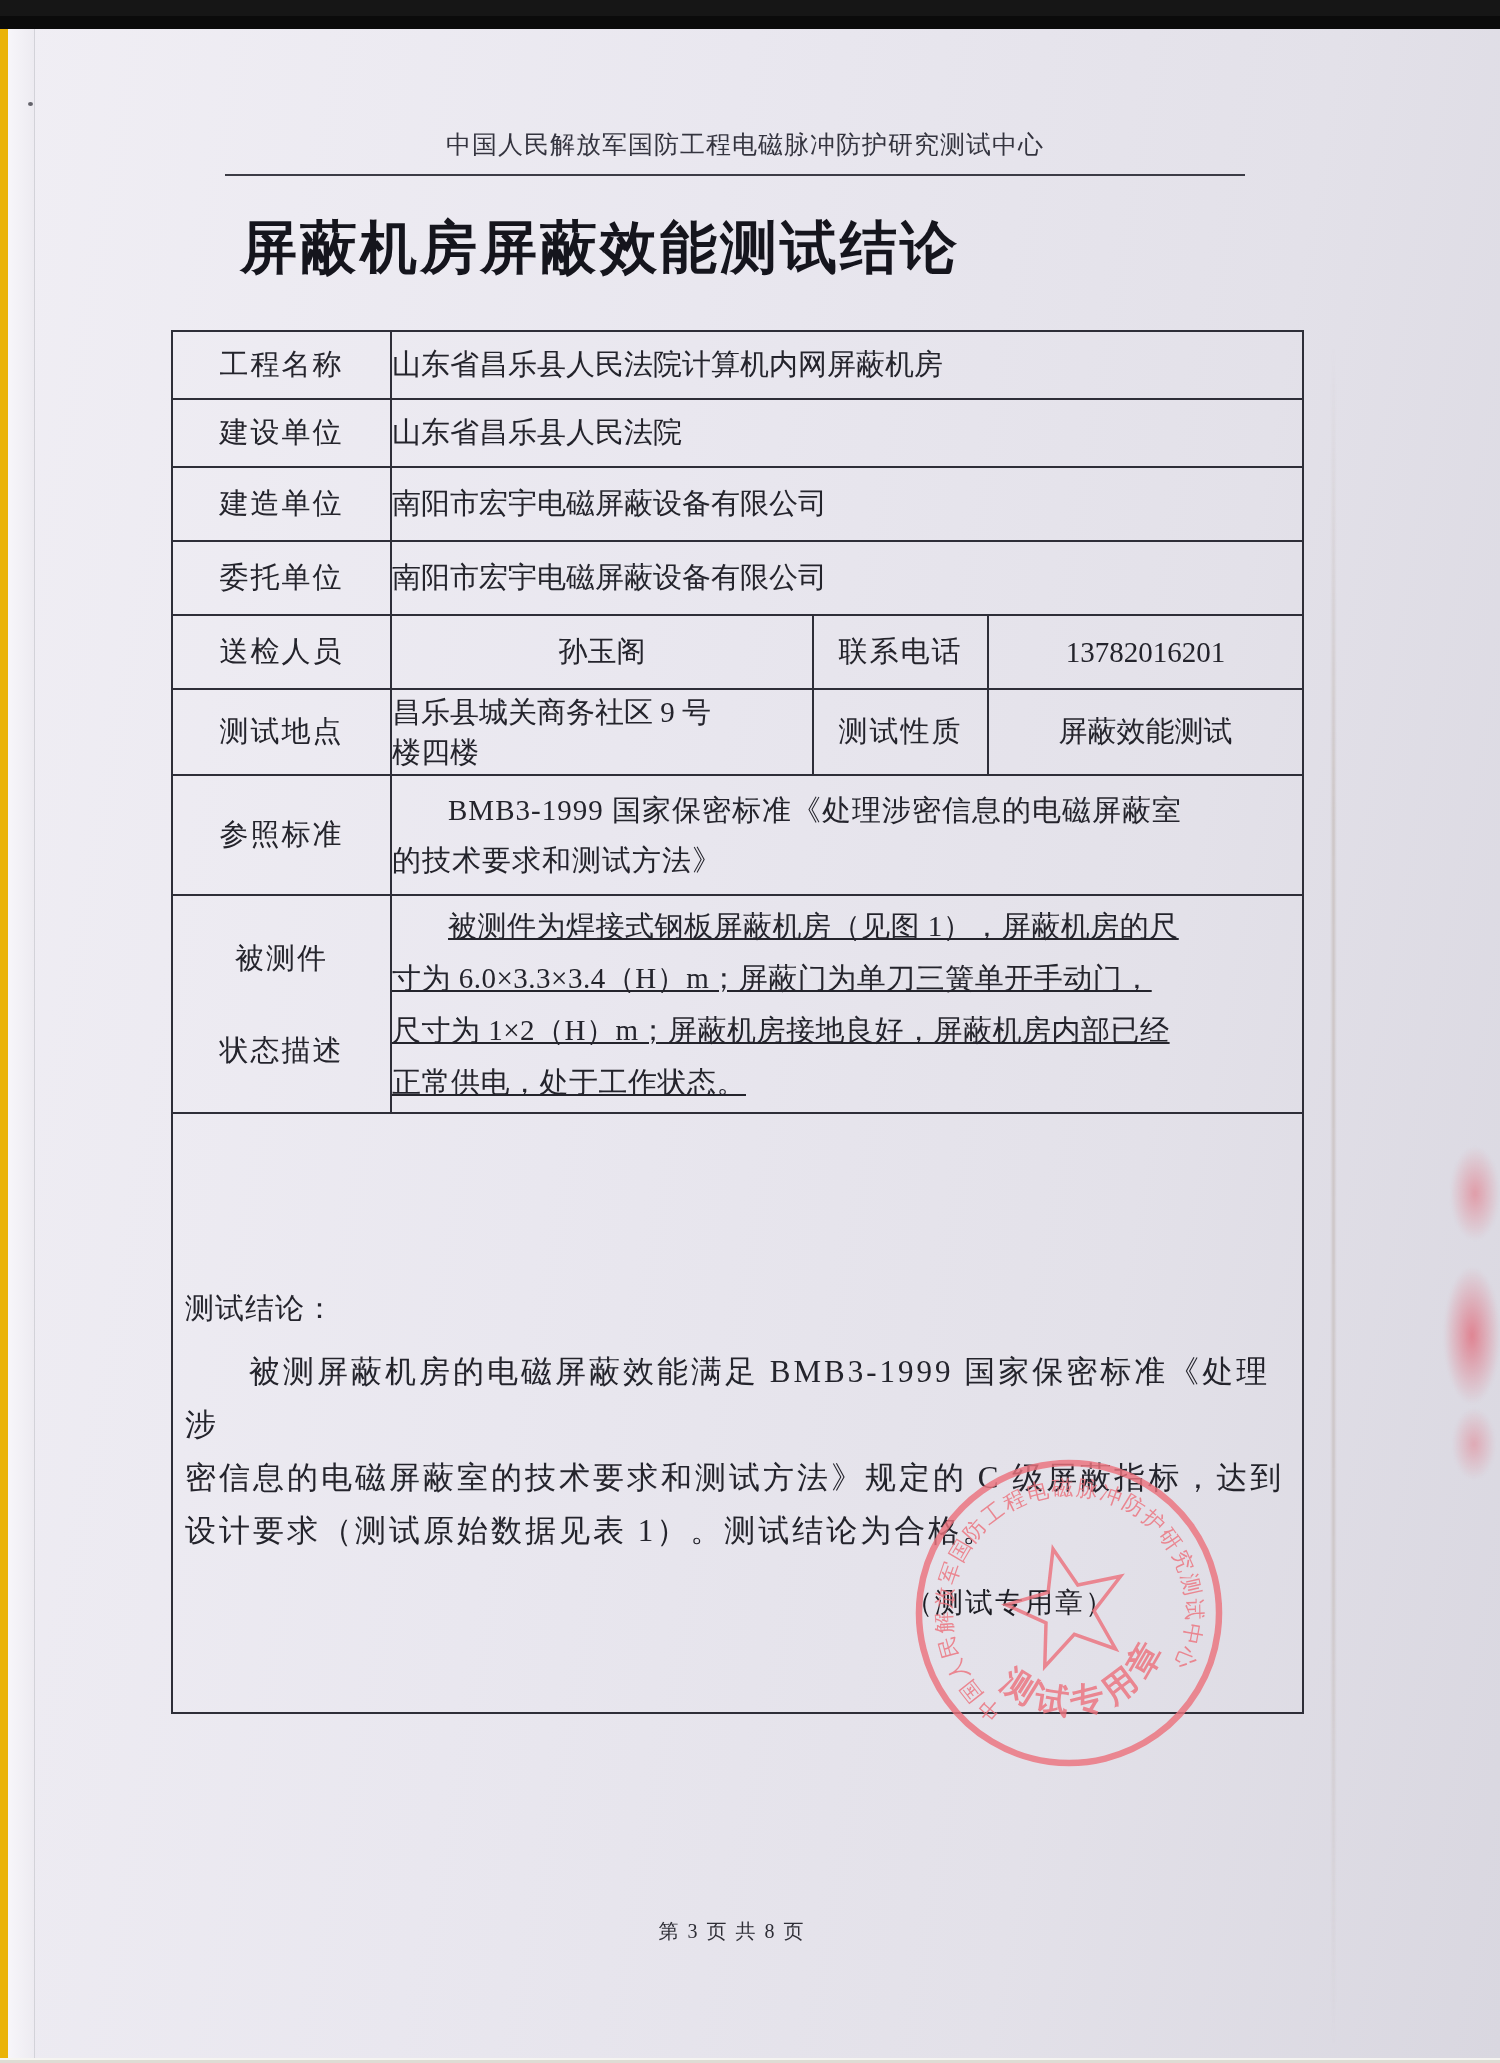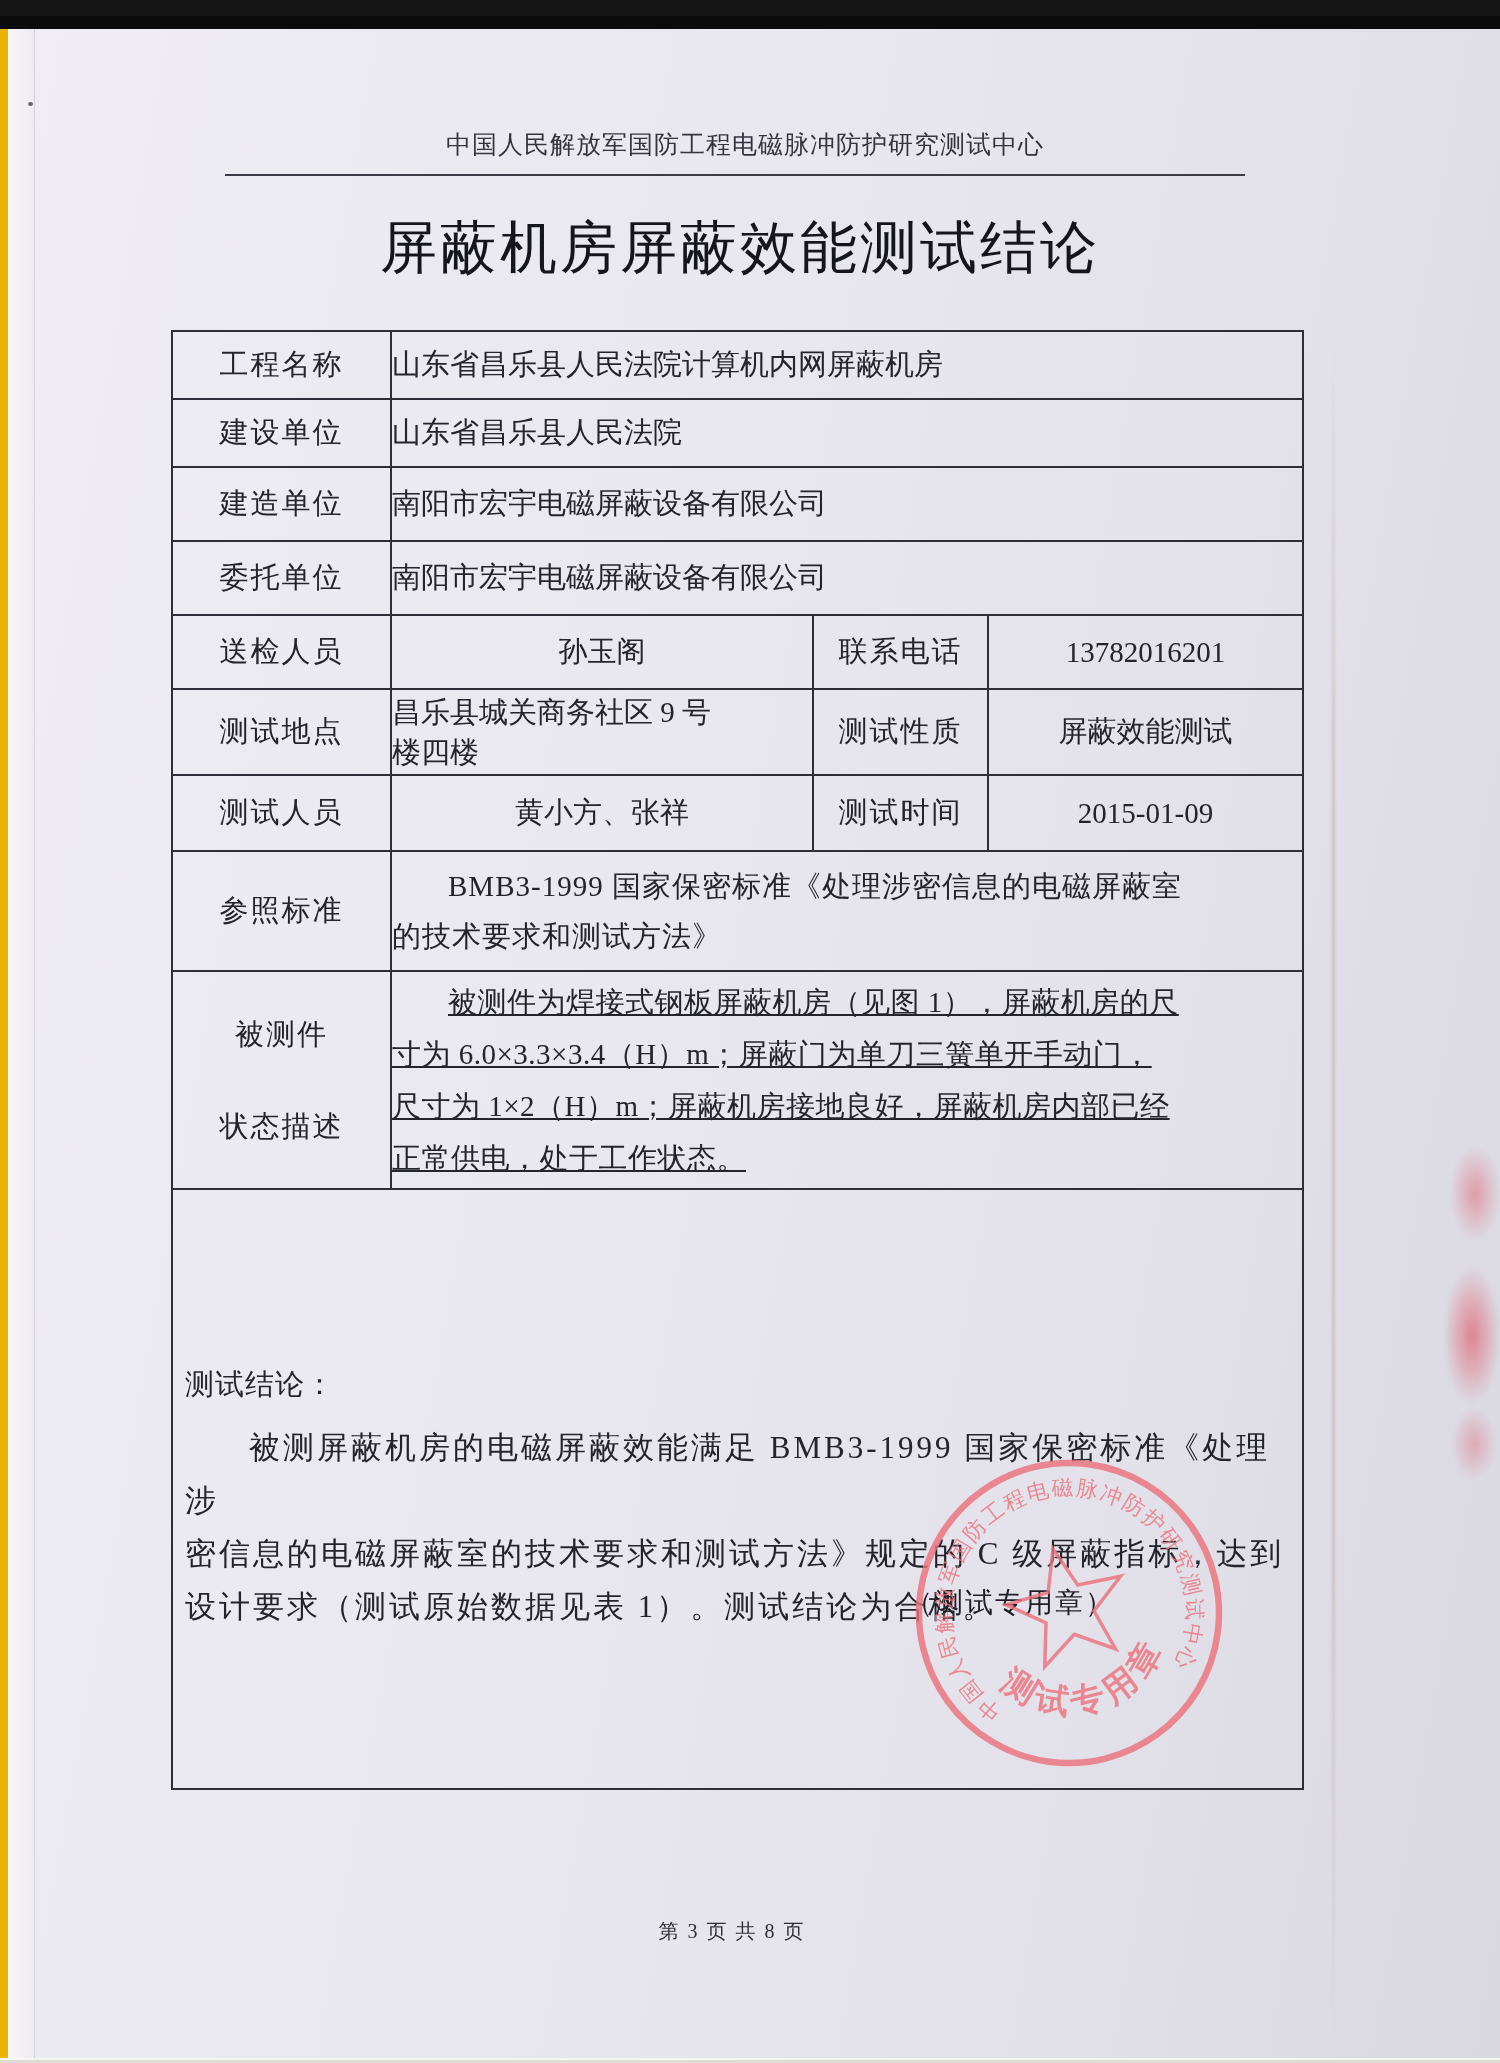--- a/index.html
+++ b/index.html
@@ -29,22 +29,22 @@
     background:#dedcd4;border-top:2px solid #f6f5f0;
   }
   .speck{position:absolute;left:28px;top:86px;width:5px;height:4px;border-radius:50%;background:#4a4a52;opacity:.85;}
 
   .doc-header{
     position:absolute;left:245px;top:112px;width:1000px;text-align:center;
     font-size:25px;color:#34343f;letter-spacing:1px;white-space:nowrap;
   }
   .header-rule{position:absolute;left:225px;top:158px;width:1020px;height:2px;background:#3c3c46;}
   .doc-title{
-    position:absolute;left:240px;top:194px;width:1000px;text-align:center;
-    font-size:57px;font-weight:normal;letter-spacing:3px;color:#15151d;
+    position:absolute;left:240px;top:194px;width:1000px;
+    font-size:57px;font-weight:bold;letter-spacing:3px;color:#15151d;
     font-family:"Liberation Sans", sans-serif;white-space:nowrap;
   }
 
   table.info{
     position:absolute;left:171px;top:314px;width:1131px;
     border-collapse:collapse;table-layout:fixed;color:#24242c;
   }
   table.info td{border:2px solid #2e2e38;font-size:29px;padding:0;vertical-align:middle;}
   .lbl{text-align:center;letter-spacing:2px;border-radius:16px;}
   .val{padding-left:30px;}
@@ -119,26 +119,20 @@
       <td class="lbl">联系电话</td>
       <td class="cval">13782016201</td>
     </tr>
     <tr class="h94">
       <td class="lbl">测试地点</td>
       <td class="loc-val pre">昌乐县城关商务社区 9 号
 楼四楼</td>
       <td class="lbl">测试性质</td>
       <td class="cval">屏蔽效能测试</td>
     </tr>
-    <tr class="h76">
-      <td class="lbl">测试人员</td>
-      <td class="cval">黄小方、张祥</td>
-      <td class="lbl">测试时间</td>
-      <td class="cval">2015-01-09</td>
-    </tr>
     <tr class="h120">
       <td class="lbl">参照标准</td>
       <td class="std-val pre" colspan="3">BMB3-1999 国家保密标准《处理涉密信息的电磁屏蔽室
 的技术要求和测试方法》</td>
     </tr>
     <tr class="h218">
       <td class="dut-lbl pre">被测件
 状态描述</td>
       <td class="dut-val pre" colspan="3">被测件为焊接式钢板屏蔽机房（见图 1），屏蔽机房的尺
 寸为 6.0×3.3×3.4（H）m；屏蔽门为单刀三簧单开手动门，

